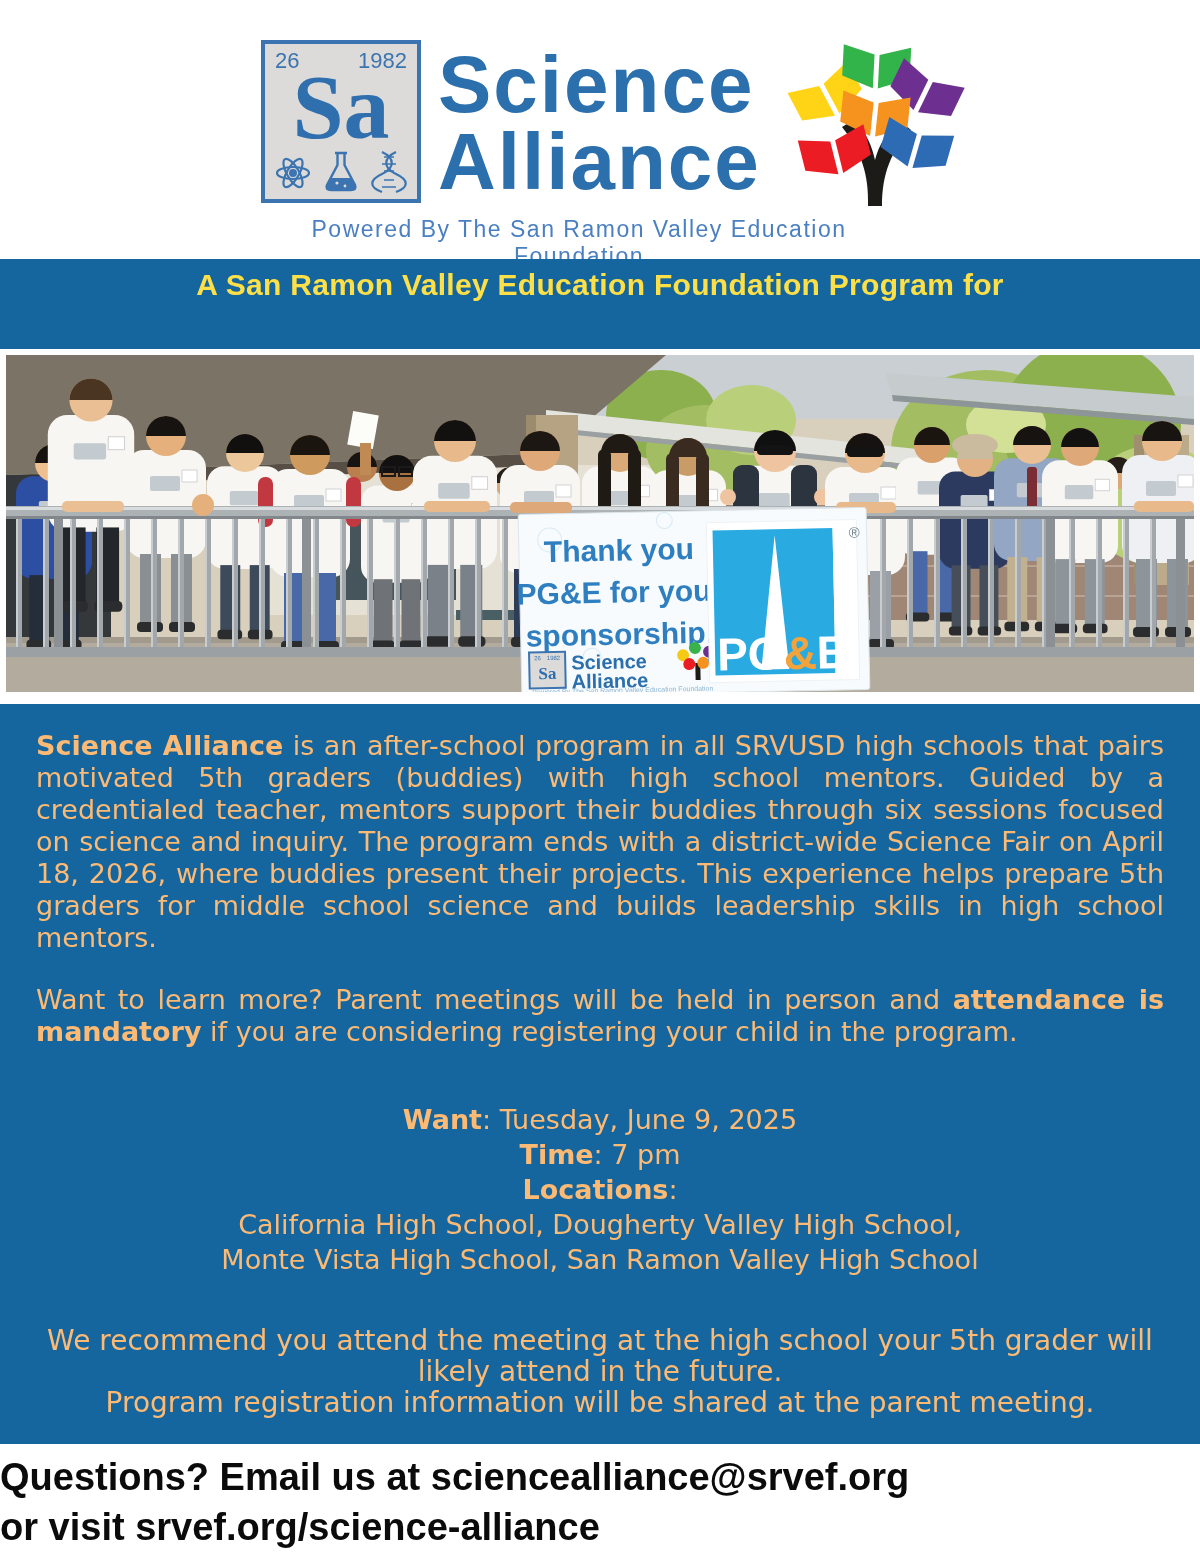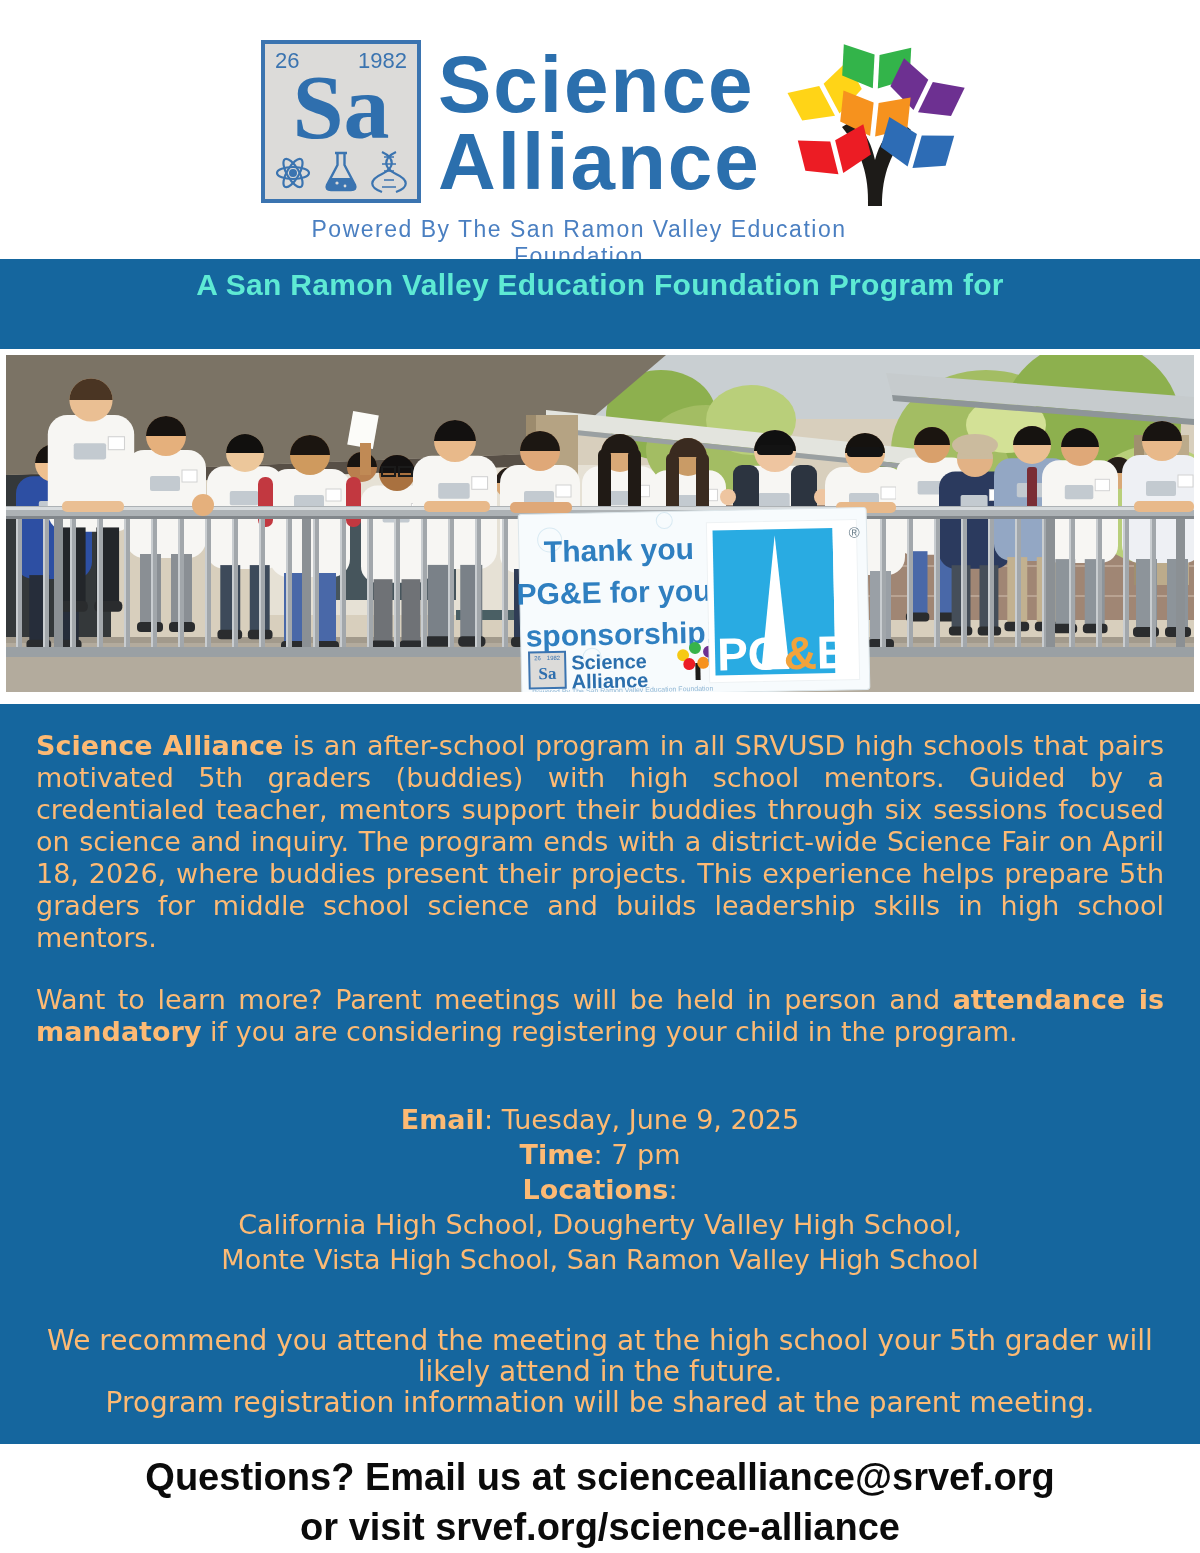--- a/index.html
+++ b/index.html
@@ -16,40 +16,40 @@
              font-family:"Liberation Serif",serif;font-size:92px;font-weight:bold;color:#2f6fae;}
   .eb-icons{position:absolute;left:0;bottom:4px;}
   .brand{position:absolute;left:438px;top:46px;color:#2b6fad;font-weight:700;
          font-size:80px;line-height:77px;letter-spacing:2px;}
   .tree-logo{position:absolute;left:778px;top:24px;}
   .tagline{position:absolute;left:256px;top:216px;width:646px;text-align:center;
            font-size:23px;font-weight:500;letter-spacing:1.5px;color:#4a7fc1;}
 
   
   .top-banner{position:absolute;top:259px;left:0;width:1200px;height:90px;background:#15669E;
-              color:#5eead4;text-align:center;font-weight:700;font-size:30px;line-height:41px;
+              color:#fde047;text-align:center;font-weight:700;font-size:30px;line-height:41px;
               padding-top:5px;box-sizing:border-box;letter-spacing:.3px;}
 
   
   .photo{position:absolute;top:355px;left:6px;width:1188px;height:337px;overflow:hidden;}
 
   
   .main{position:absolute;top:704px;left:0;width:1200px;height:740px;background:#15669E;
         color:#fdba74;font-family:"DejaVu Sans","Liberation Sans",sans-serif;
         font-size:27px;box-sizing:border-box;padding:26px 36px 0 36px;}
   .main p{margin:0;}
   .p-just{text-align:justify;line-height:32px;}
   .p2{margin-top:30px !important;}
   .when{margin-top:54px !important;text-align:center;line-height:35px;}
   .rec{margin-top:48px !important;text-align:center;line-height:31px;font-size:28px;}
   .b{font-weight:bold;}
 
   
   .footer{position:absolute;top:1444px;left:0;width:1200px;height:109px;background:#fff;
-          text-align:center;color:#0b0b0b;font-weight:800;font-size:38px;line-height:50px;
+          color:#0b0b0b;font-weight:800;font-size:38px;line-height:50px;
           padding-top:8px;box-sizing:border-box;border-radius:13px;}
 </style>
 </head>
 <body>
 
 <div class="page">
 
   <div class="header">
     <div class="element-box">
       <span class="eb-num">26</span>
@@ -311,21 +311,21 @@
       </g>
     </svg>
   </div>
 
   <div class="main">
     <p class="p-just"><span class="b">Science Alliance</span><span> is an after-school program in all SRVUSD high schools that pairs motivated 5th graders (buddies) with high school mentors. Guided by a credentialed teacher, mentors support their buddies through six sessions focused on science and inquiry. The program ends with a district-wide Science Fair on April 18, 2026, where buddies present their projects. This experience helps prepare 5th graders for middle school science and builds leadership skills in high school mentors.</span></p>
 
     <p class="p-just p2"><span>Want to learn more? Parent meetings will be held in person and </span><span class="b">attendance is mandatory</span><span> if you are considering registering your child in the program.</span></p>
 
     <div class="when">
-      <div><span class="b">Email</span><span>: Tuesday, June 9, 2025</span></div>
+      <div><span class="b">Want</span><span>: Tuesday, June 9, 2025</span></div>
       <div><span class="b">Time</span><span>: 7 pm</span></div>
       <div><span class="b">Locations</span><span>:</span></div>
       <div>California High School, Dougherty Valley High School,</div>
       <div>Monte Vista High School, San Ramon Valley High School</div>
     </div>
 
     <div class="rec">
       <div>We recommend you attend the meeting at the high school your 5th grader will</div>
       <div>likely attend in the future.</div>
       <div>Program registration information will be shared at the parent meeting.</div>

